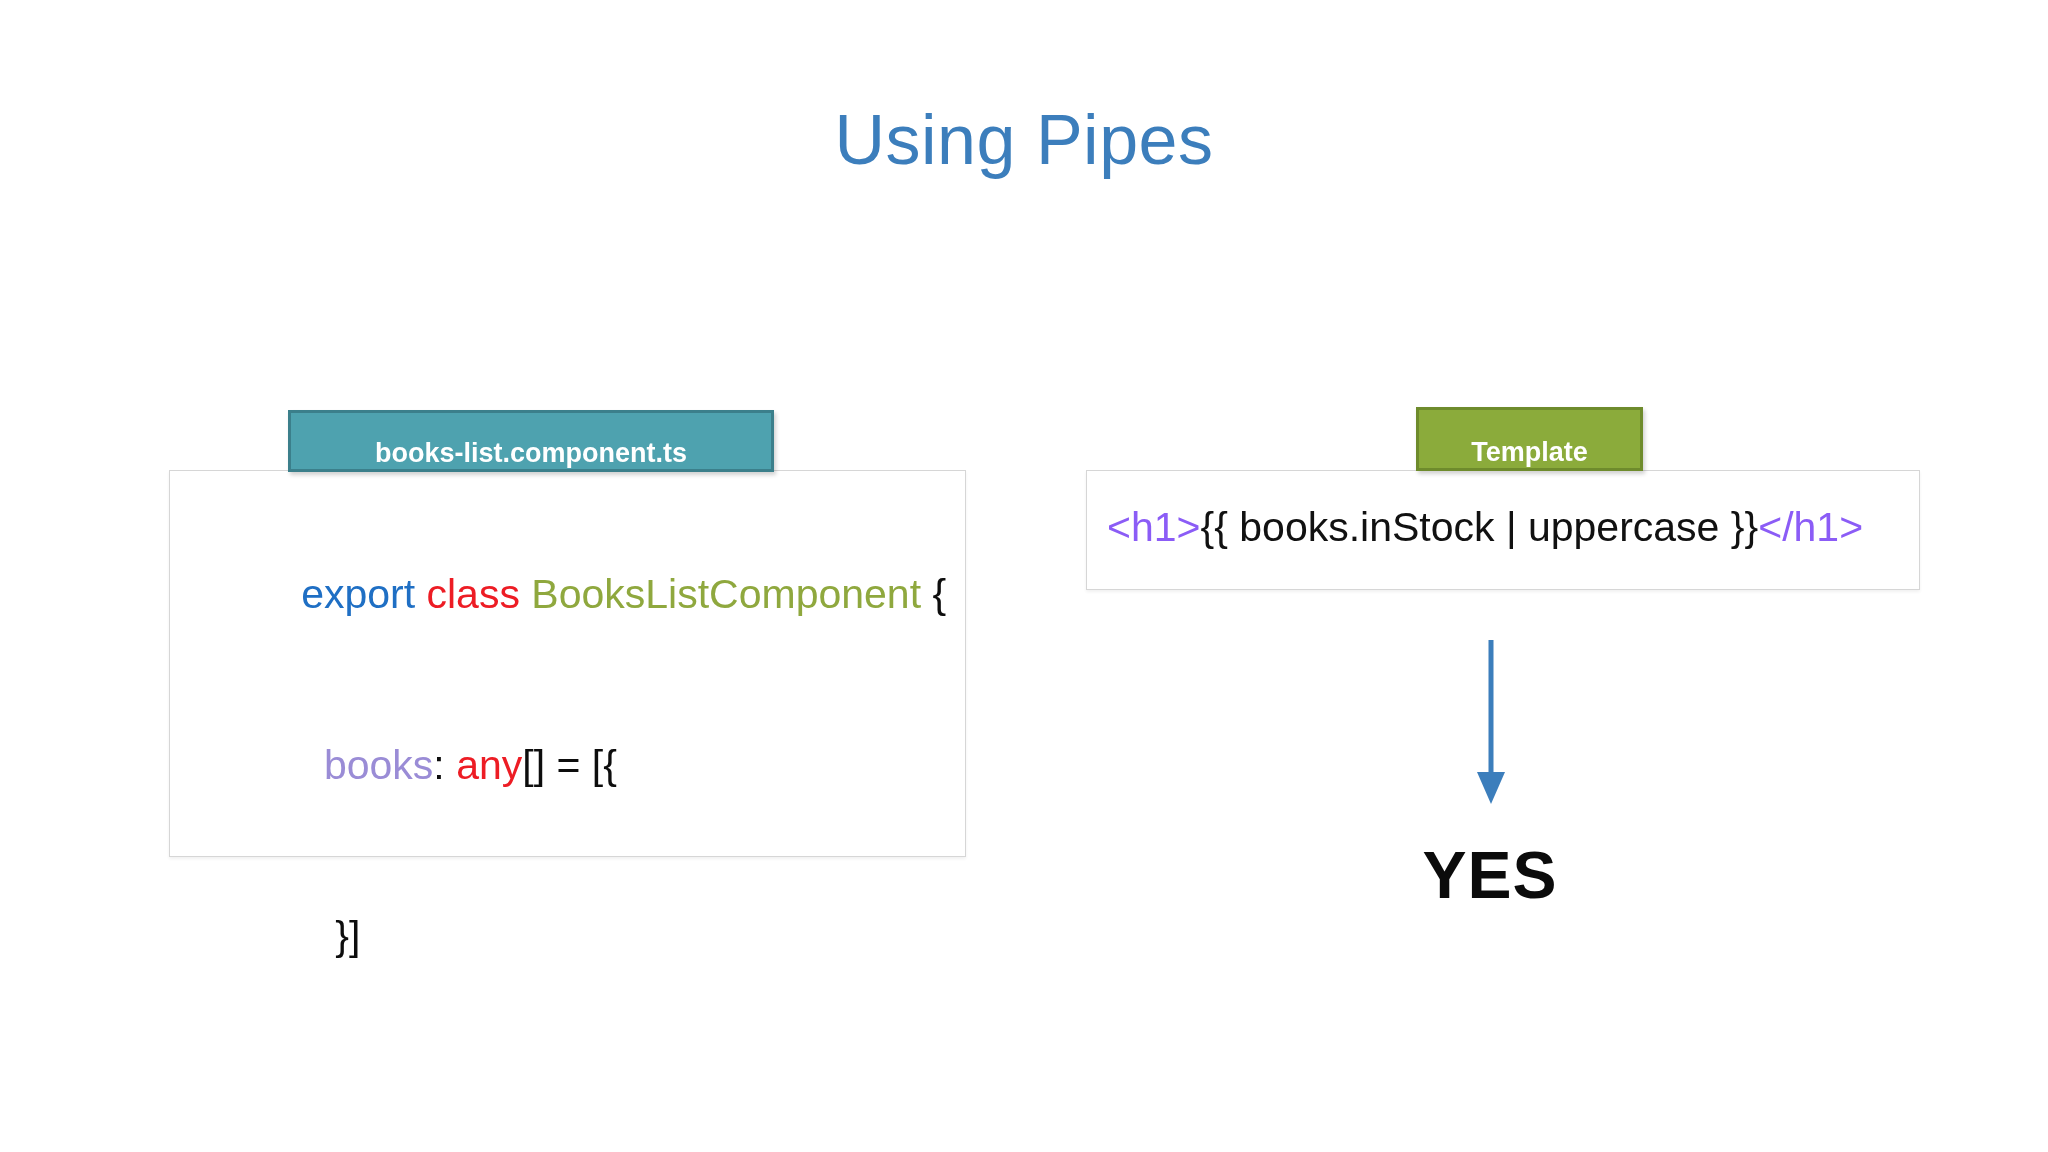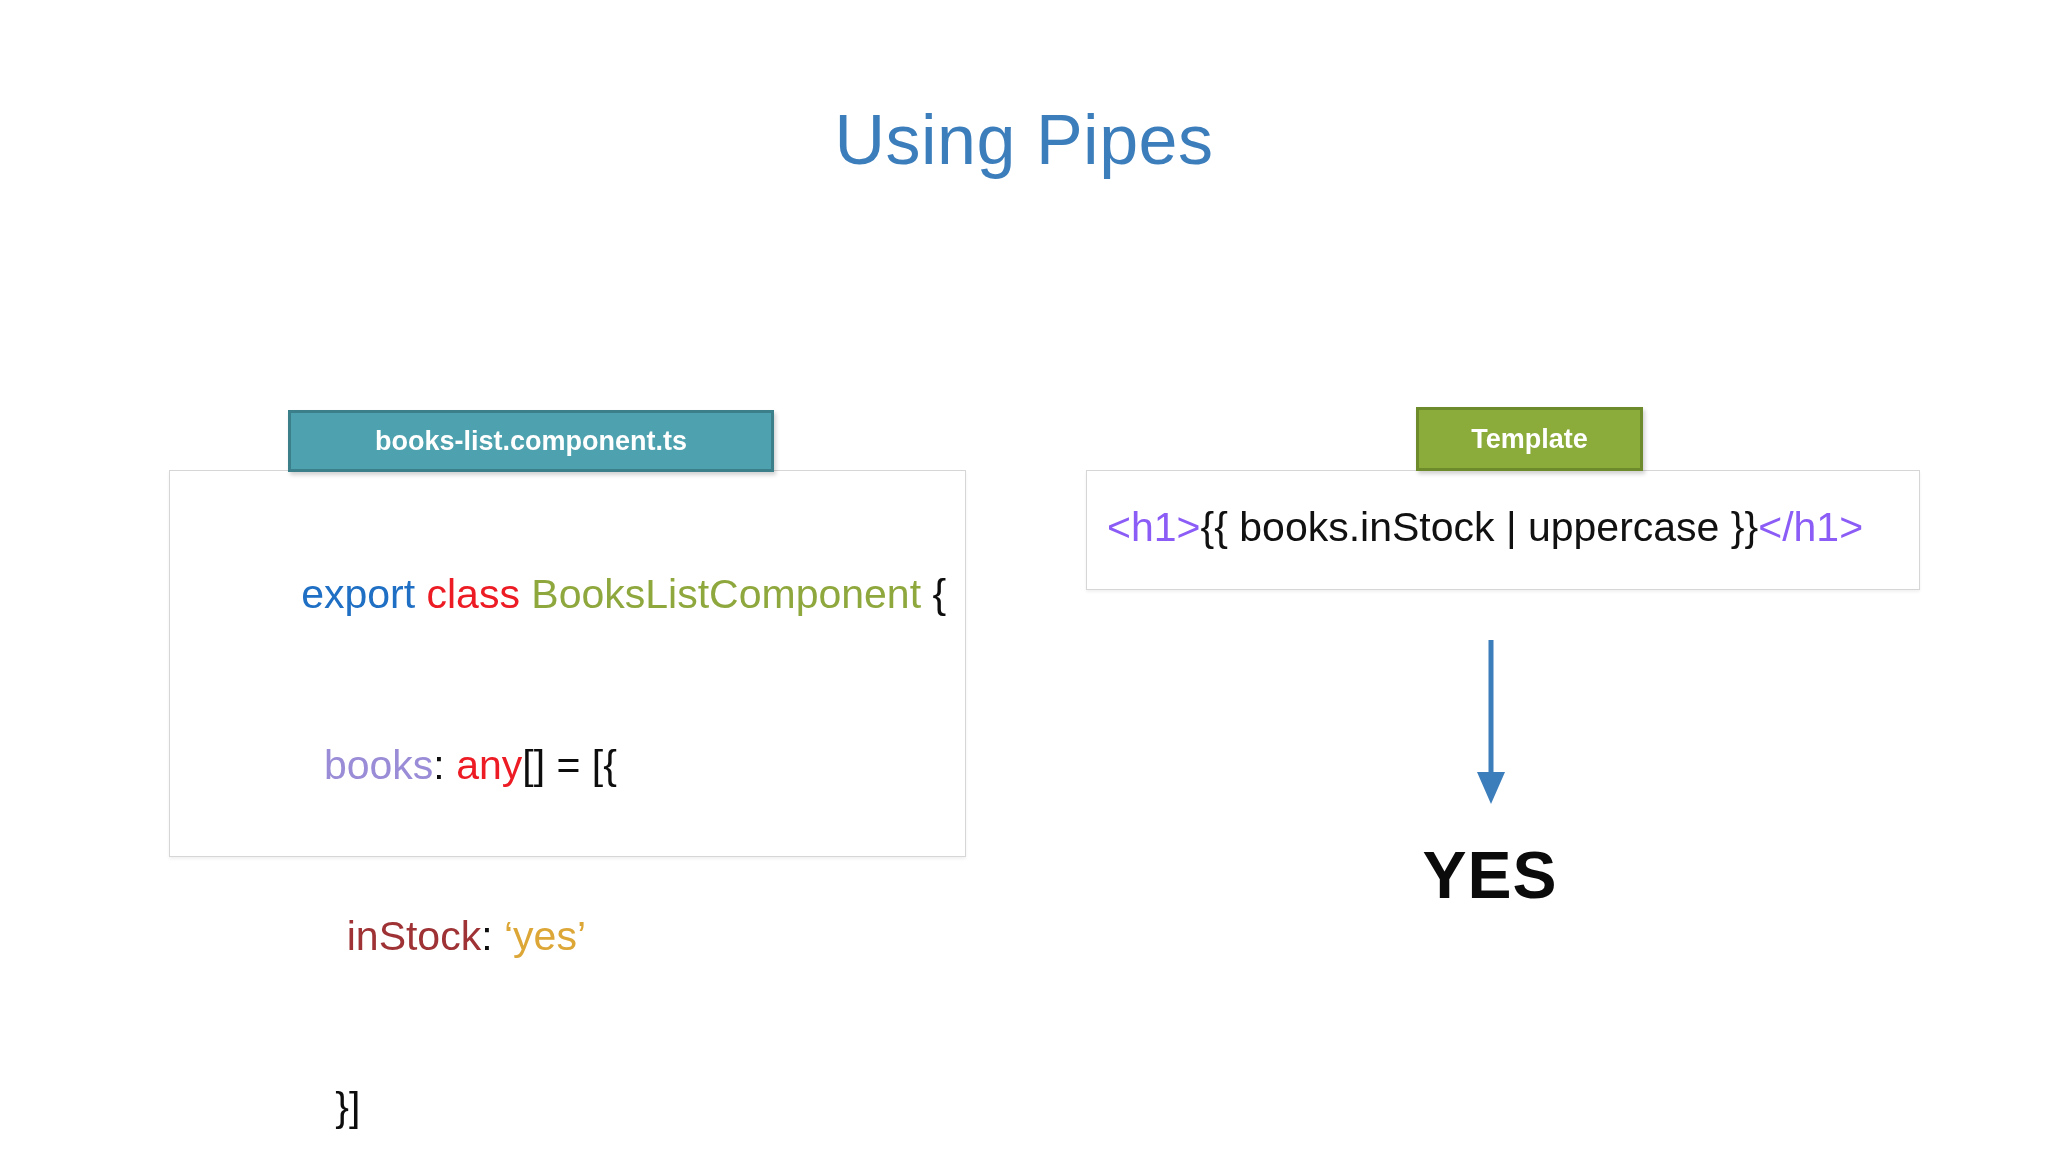--- a/index.html
+++ b/index.html
@@ -33,21 +33,21 @@
 
   
   .panel {
     position: absolute;
   }
 
   .panel-tab {
     position: absolute;
     box-sizing: border-box;
     display: flex;
-    align-items: center;
+    align-items: flex-end;
     justify-content: center;
     color: #ffffff;
     font-family: "Liberation Sans", sans-serif;
     font-weight: bold;
     z-index: 3;
     box-shadow: 2px 3px 4px rgba(0,0,0,0.18);
   }
 
   .code-box {
     position: absolute;
@@ -169,23 +169,20 @@
     <div id="component-code">
 
       <div class="code-line">
         <span class="tok-export">export</span><span class="tok-punct"> </span><span class="tok-class">class</span><span class="tok-punct"> </span><span class="tok-classname">BooksListComponent</span><span class="tok-punct"> {</span>
       </div>
 
       <div class="code-line">
         <span class="tok-punct">  </span><span class="tok-prop">books</span><span class="tok-punct">: </span><span class="tok-type">any</span><span class="tok-punct">[] = [{</span>
       </div>
 
-      <div class="code-line">
-        <span class="tok-punct">    </span><span class="tok-key">inStock</span><span class="tok-punct">: </span><span class="tok-string">‘yes’</span>
-      </div>
 
       <div class="code-line">
         <span class="tok-punct">   }]</span>
       </div>
 
     </div>
   </div>
 </div>
 
 <div class="panel">

